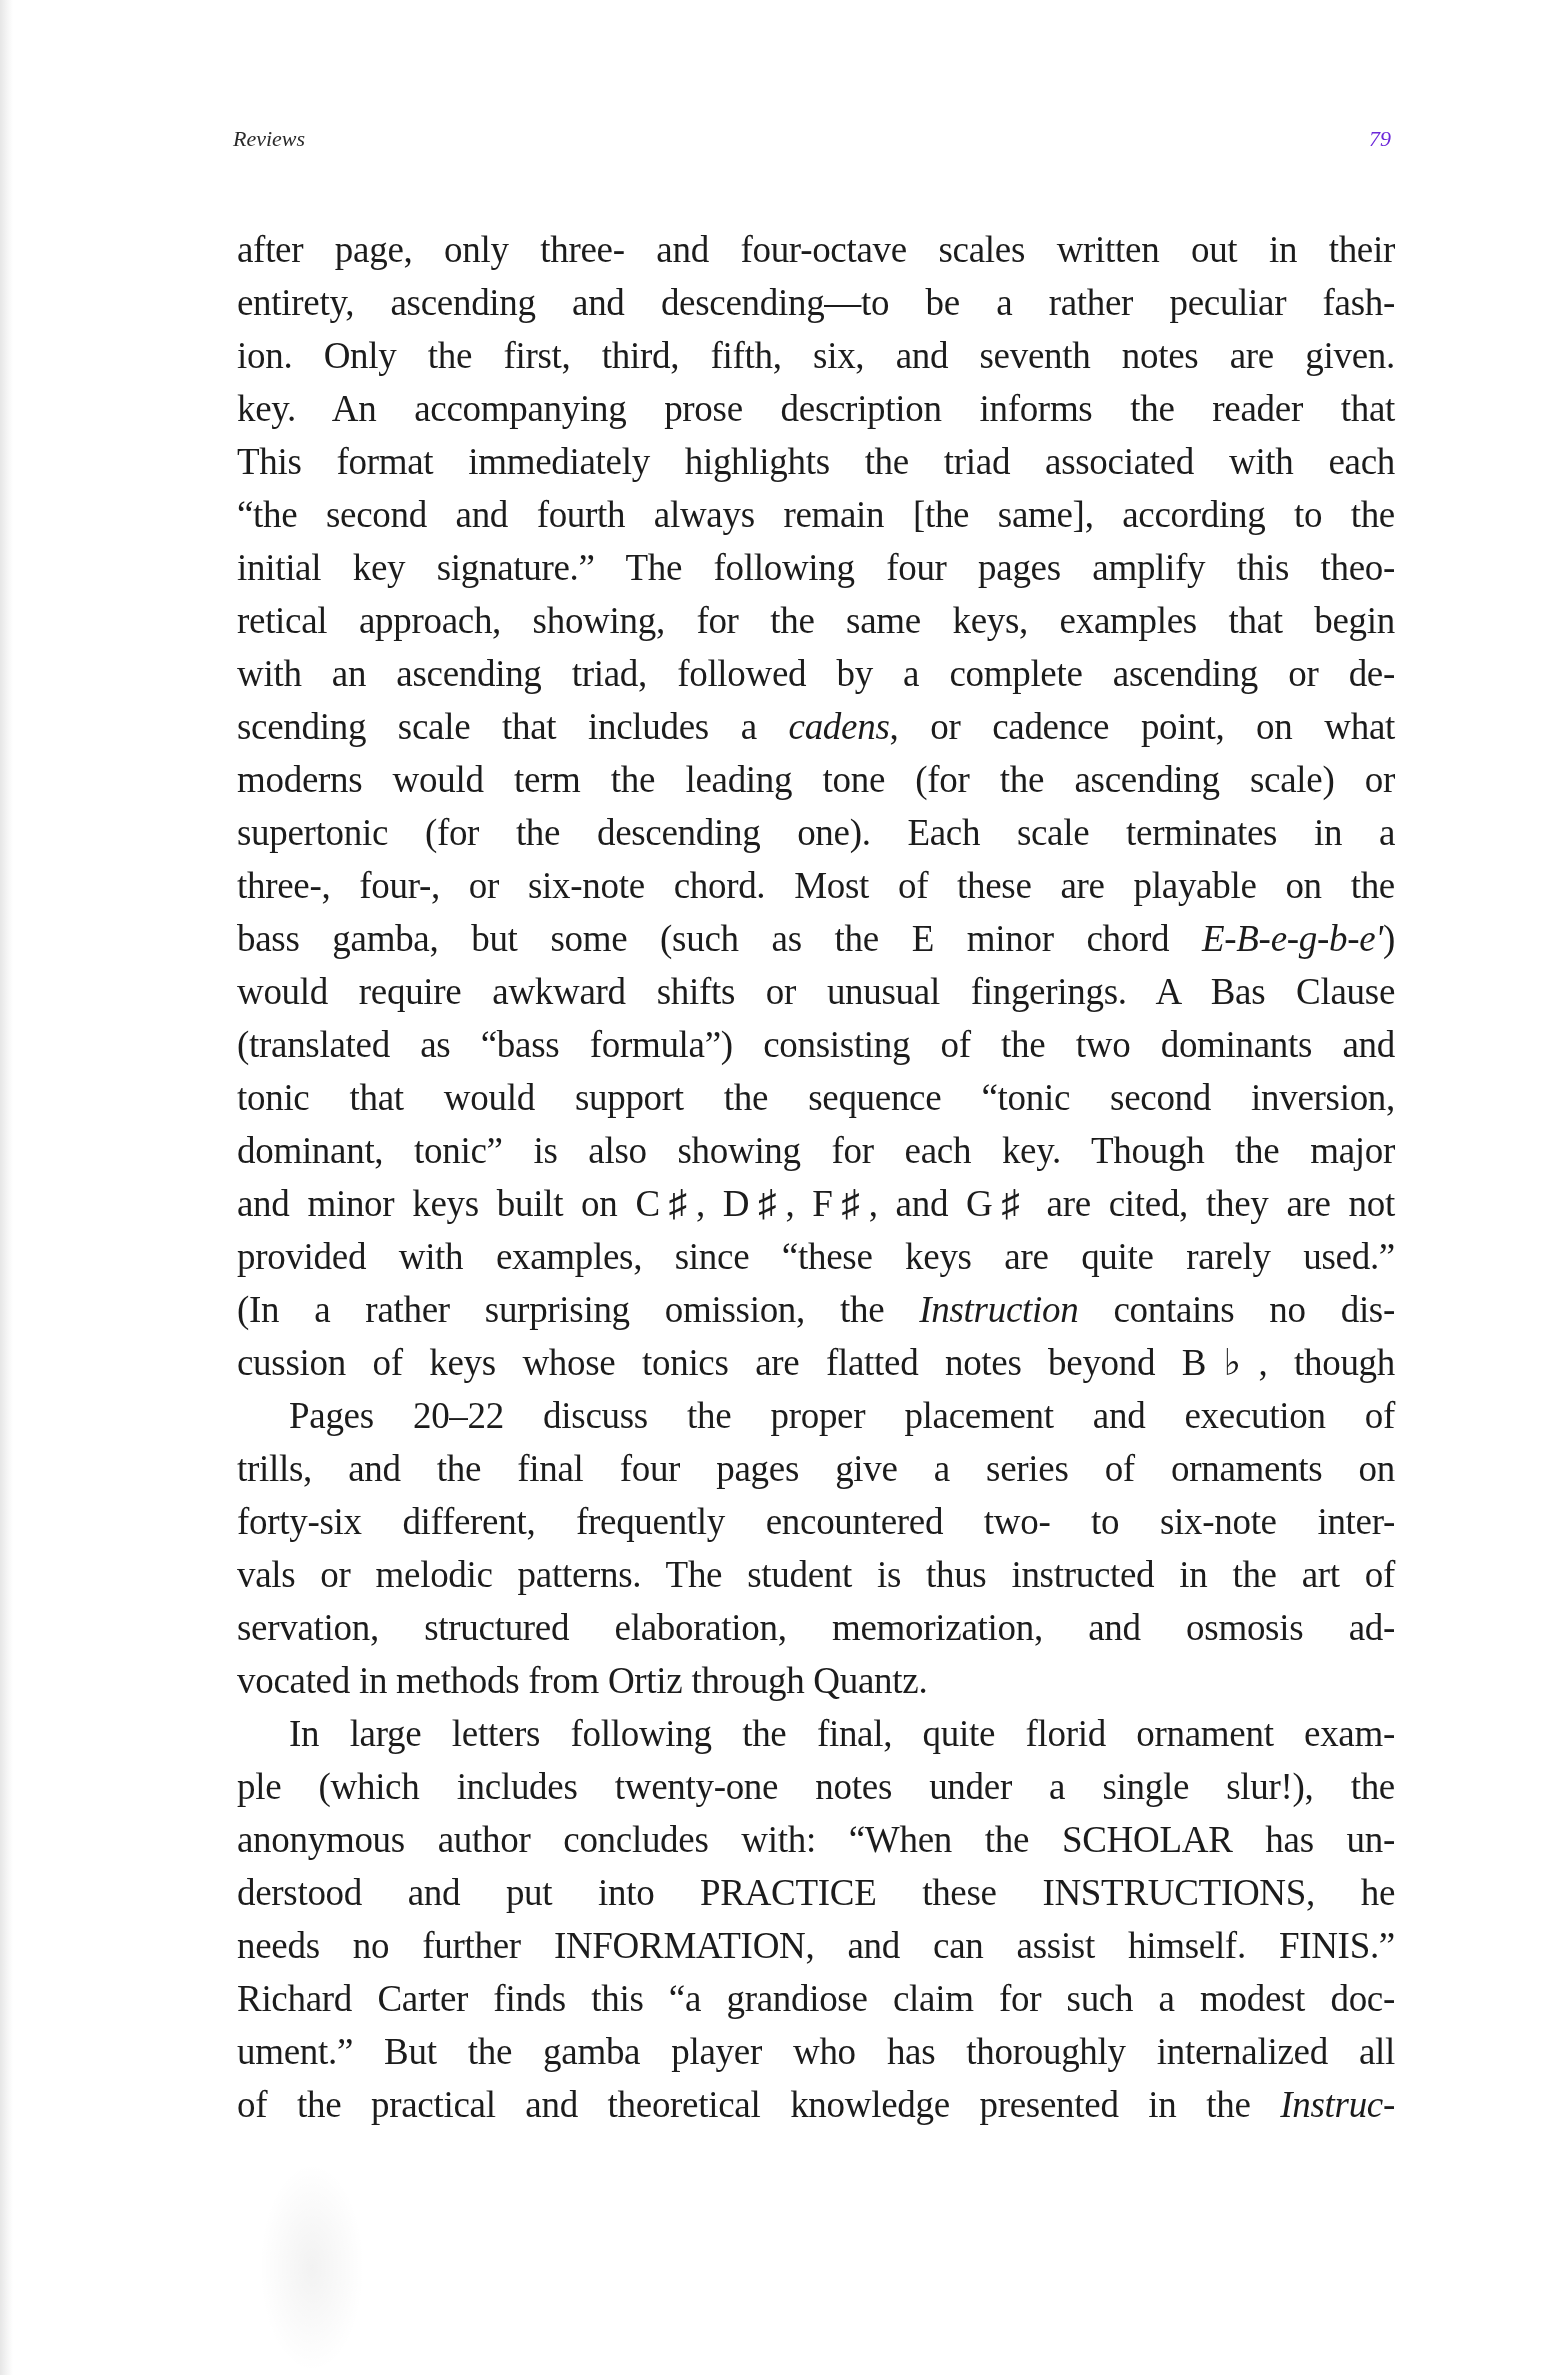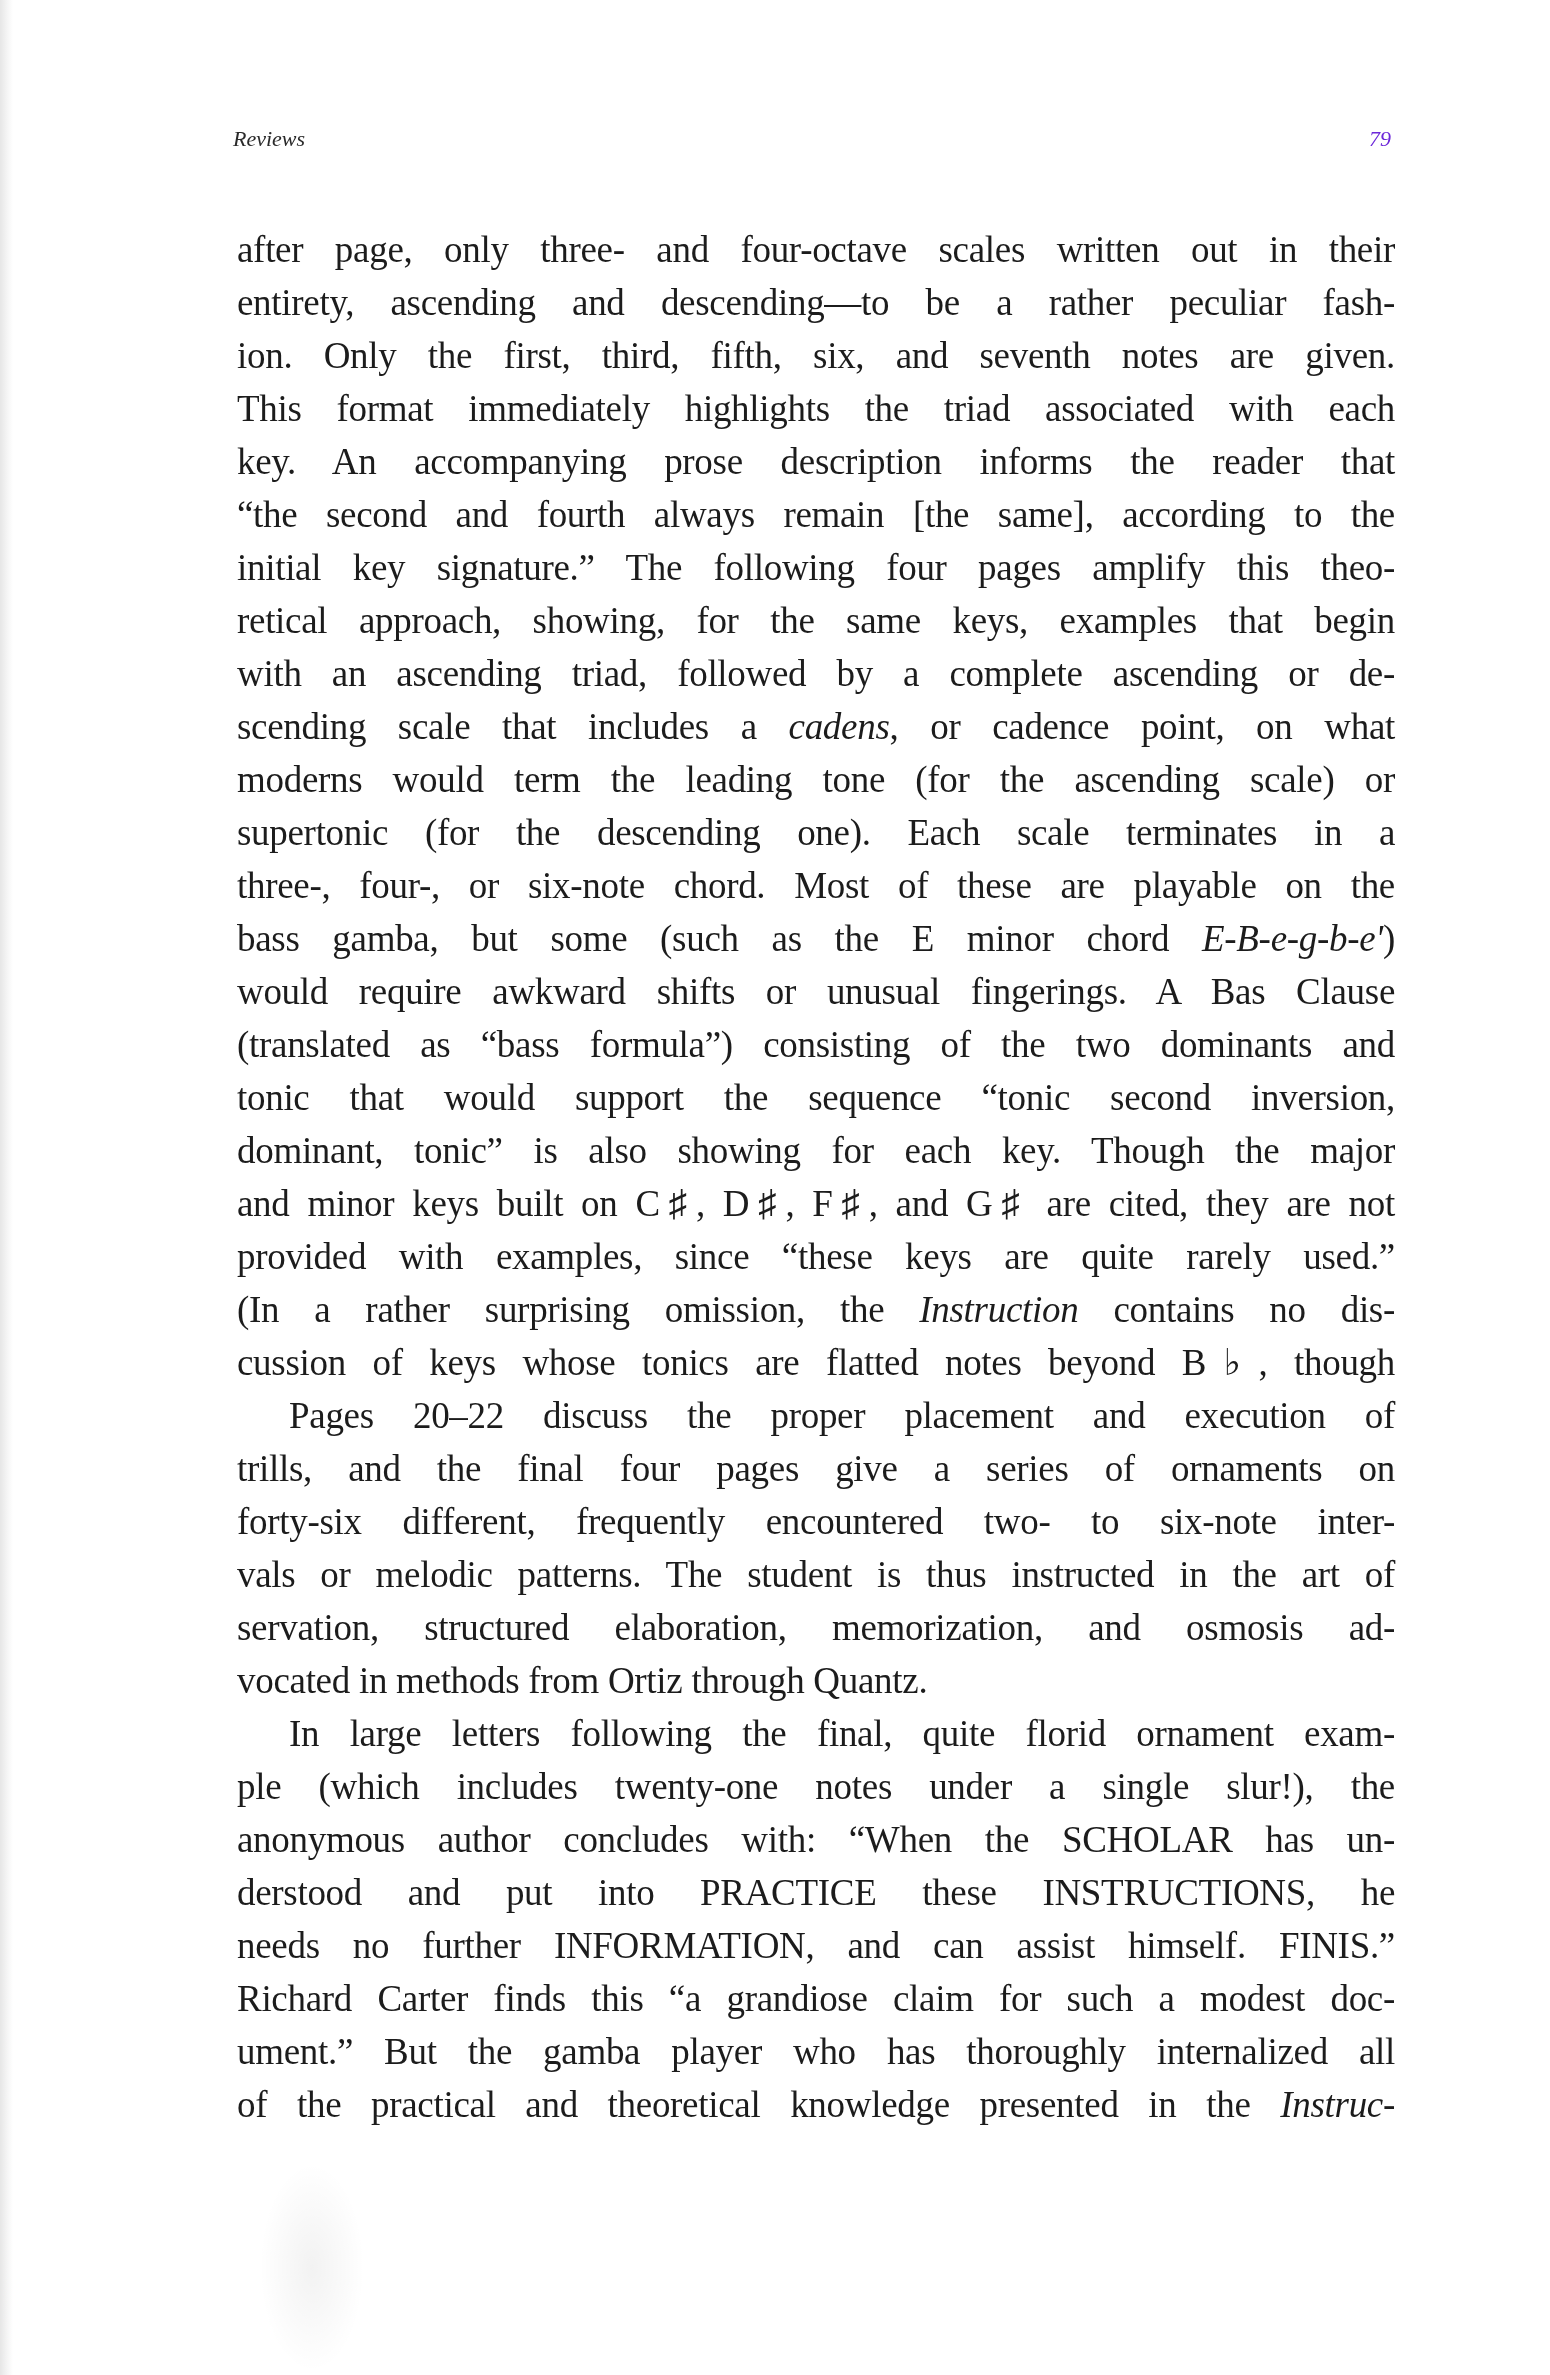--- a/index.html
+++ b/index.html
@@ -83,22 +83,22 @@
 <header class="running-head">
   <span class="title">Reviews</span>
   <span class="folio">79</span>
 </header>
 
 <main class="text-block" id="text-block">
     <div>
       <span class="line"><span>after page, only three- and four-octave scales written out in their</span></span>
       <span class="line"><span>entirety, ascending and descending—to be a rather peculiar fash-</span></span>
       <span class="line"><span>ion. Only the first, third, fifth, six, and seventh notes are given.</span></span>
+      <span class="line"><span>key. An accompanying prose description informs the reader that</span></span>
       <span class="line"><span>This format immediately highlights the triad associated with each</span></span>
-      <span class="line"><span>key. An accompanying prose description informs the reader that</span></span>
       <span class="line"><span>“the second and fourth always remain [the same], according to the</span></span>
       <span class="line"><span>initial key signature.” The following four pages amplify this theo-</span></span>
       <span class="line"><span>retical approach, showing, for the same keys, examples that begin</span></span>
       <span class="line"><span>with an ascending triad, followed by a complete ascending or de-</span></span>
       <span class="line"><span>scending scale that includes a </span><span class="it">cadens</span><span>, or cadence point, on what</span></span>
       <span class="line"><span>moderns would term the leading tone (for the ascending scale) or</span></span>
       <span class="line"><span>supertonic (for the descending one). Each scale terminates in a</span></span>
       <span class="line"><span>three-, four-, or six-note chord. Most of these are playable on the</span></span>
       <span class="line"><span>bass gamba, but some (such as the E minor chord </span><span class="it">E-B-e-g-b-e'</span><span>)</span></span>
       <span class="line"><span>would require awkward shifts or unusual fingerings. A Bas Clause</span></span>

